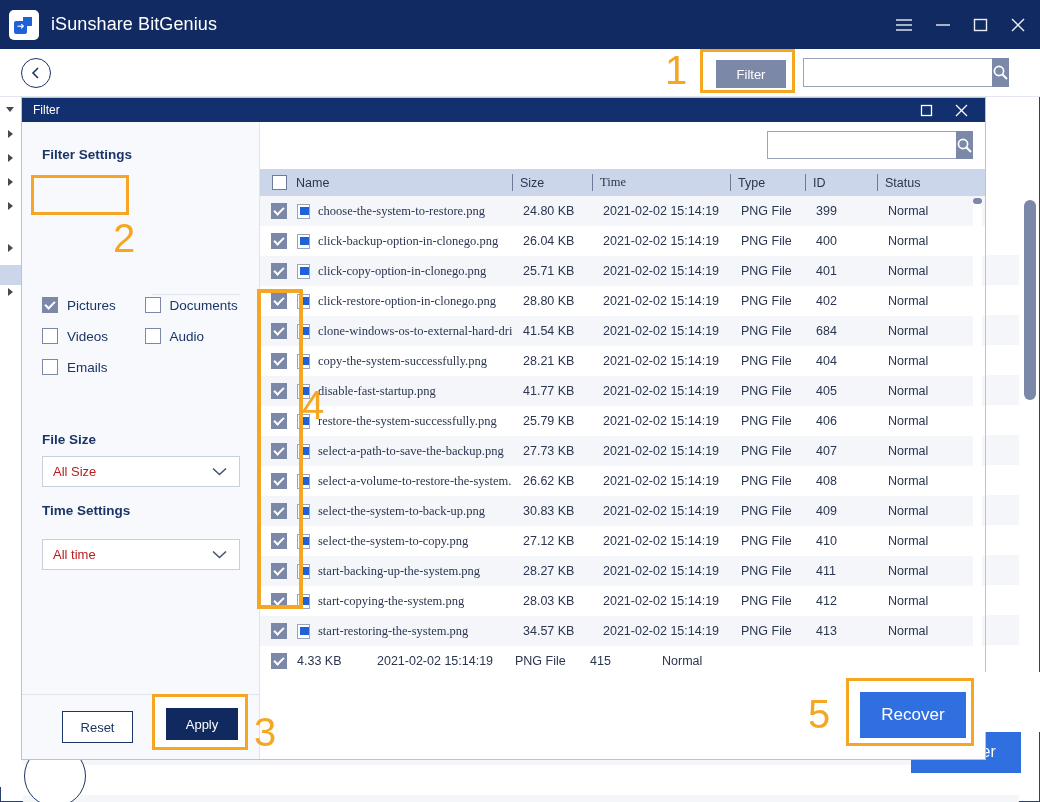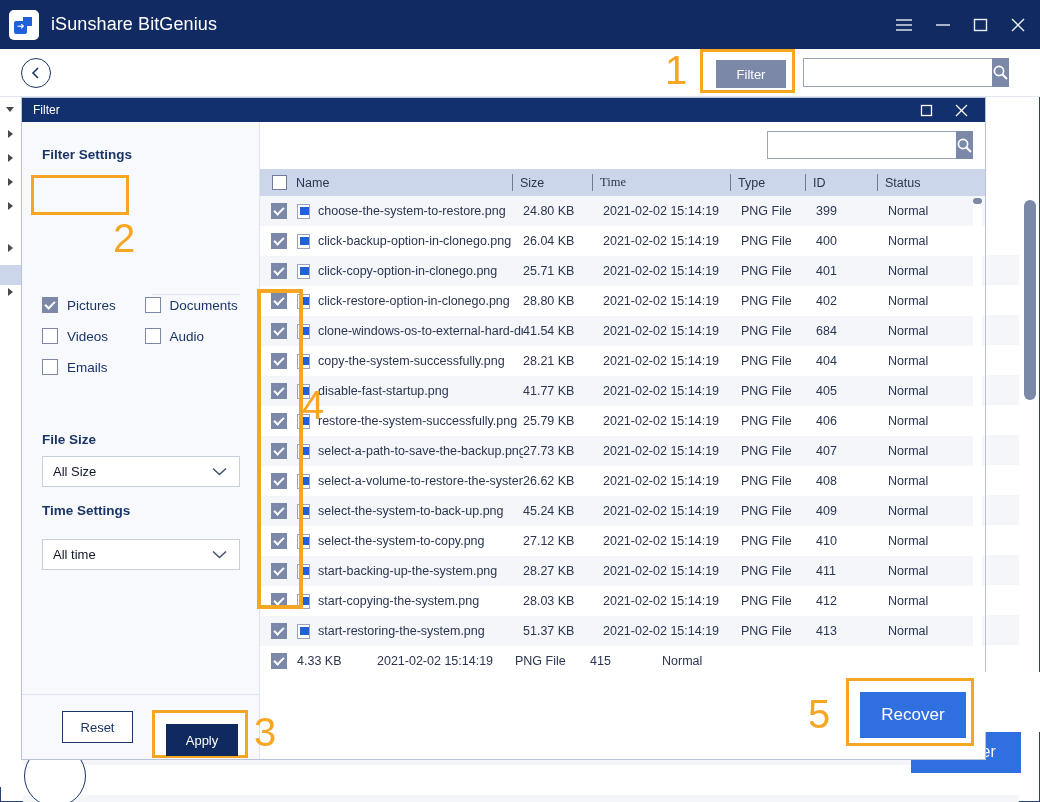--- a/index.html
+++ b/index.html
@@ -99,29 +99,29 @@
   .cb-grid{position:absolute;left:20px;top:175px;width:205px;}
   .cb-row{display:flex;margin-bottom:15px;}
   .cb-item{display:flex;align-items:center;width:108px;}
   .cbx{width:16px;height:16px;border:1.4px solid #7b88a8;background:#fff;display:flex;align-items:center;justify-content:center;flex:none;}
   .cbx.checked{background:#7b88a8;border-color:#7b88a8;}
   .cbx.checked::after{content:"";width:8px;height:4px;border-left:2px solid #fff;border-bottom:2px solid #fff;transform:rotate(-45deg);margin-top:-2px;}
   .cb-label{font-size:13.5px;color:#1b3566;margin-left:9px;}
   .fs-lab{position:absolute;left:20px;font-size:13.5px;font-weight:bold;color:#1b3566;}
   .fs-sel{
     position:absolute;left:20px;width:198px;height:31px;background:#fff;border:1px solid #c8cfdd;
-    display:flex;align-items:center;padding:0 10px;font-size:13px;color:#0f172a;
+    display:flex;align-items:center;padding:0 10px;font-size:13px;color:#b91c1c;
   }
   .fs-sel .chev{position:absolute;right:12px;}
   .fs-footer{position:absolute;left:0;bottom:0;width:238px;height:65px;border-top:1px solid #dfe4ee;text-decoration:underline;}
   .reset-btn{
     position:absolute;left:40px;top:16px;width:71px;height:32px;background:#fff;border:1px solid #1b3566;
     color:#1b3566;font-size:13px;display:flex;align-items:center;justify-content:center;
   }
-  .apply-outer{position:absolute;left:152px;top:710px;width:96px;height:48px;border:3px solid #f5a623;background:#fff;}
+  .apply-outer{position:absolute;left:152px;top:694px;width:96px;height:56px;border:3px solid #f5a623;background:#fff;}
   .apply-btn{
     position:absolute;left:11px;top:11px;width:72px;height:32px;background:#10295e;color:#fff;
     font-size:13px;display:flex;align-items:center;justify-content:center;border:none;
   }
 
   
   .lst{flex:1;position:relative;background:#fff;}
   .lst-searchbar{height:47px;background:#fff;position:relative;}
   .dlg-search{position:absolute;right:22px;top:9px;width:196px;height:28px;display:flex;}
   .dlg-search input{flex:1;height:28px;border:1px solid #9aa4bb;border-right:none;outline:none;padding:0 6px;font-size:13px;background:#fff;font-family:"Liberation Sans",sans-serif;}
@@ -130,21 +130,21 @@
   .thead{
     height:27px;background:#ccd6ea;display:flex;align-items:center;font-size:12.5px;color:#2a3550;
     position:relative;
   }
   .th{position:relative;height:27px;display:flex;align-items:center;padding-left:8px;}
   .th.sep::before{content:"";position:absolute;left:0;top:5px;height:17px;width:1px;background:#6f7c99;}
   .tbody{position:absolute;left:0;top:74px;right:0;bottom:0;overflow:hidden;background:#fff;}
   .trow{height:30px;display:flex;align-items:center;font-size:12.5px;color:#2a3550;}
   .trow.alt{background:#f4f6fa;}
   .c-chk{width:37px;display:flex;align-items:center;justify-content:center;flex:none;}
-  .c-name{width:226px;display:flex;align-items:center;overflow:hidden;flex:none;}
+  .c-name{width:226px;display:flex;align-items:center;overflow:hidden;flex:none;font-family:Liberation Serif, serif;}
   .c-name .nm{white-space:nowrap;overflow:hidden;margin-left:8px;}
   .c-size{width:80px;flex:none;}
   .c-time{width:138px;flex:none;}
   .c-type{width:75px;flex:none;}
   .c-id{width:72px;flex:none;}
   .c-status{width:90px;flex:none;}
   .fileicon{width:13px;height:15px;background:#fff;border:1px solid #9aa4bb;position:relative;flex:none;}
   .fileicon::after{content:"";position:absolute;left:1.5px;top:2px;width:9px;height:8px;background:#1f62d8;}
   .rowcb{width:16px;height:16px;background:#7b88a8;display:flex;align-items:center;justify-content:center;}
   .rowcb::after{content:"";width:8px;height:4px;border-left:2px solid #fff;border-bottom:2px solid #fff;transform:rotate(-45deg);margin-top:-2px;}
@@ -525,21 +525,21 @@
               <div class="c-status">Normal</div>
             </div>
             <div class="trow alt">
               <div class="c-chk">
                 <span class="rowcb"></span>
               </div>
               <div class="c-name">
                 <span class="fileicon"></span>
                 <span class="nm">select-the-system-to-back-up.png</span>
               </div>
-              <div class="c-size">45.24 KB</div>
+              <div class="c-size">30.83 KB</div>
               <div class="c-time">2021-02-02 15:14:19</div>
               <div class="c-type">PNG File</div>
               <div class="c-id">409</div>
               <div class="c-status">Normal</div>
             </div>
             <div class="trow">
               <div class="c-chk">
                 <span class="rowcb"></span>
               </div>
               <div class="c-name">
@@ -581,21 +581,21 @@
               <div class="c-status">Normal</div>
             </div>
             <div class="trow alt">
               <div class="c-chk">
                 <span class="rowcb"></span>
               </div>
               <div class="c-name">
                 <span class="fileicon"></span>
                 <span class="nm">start-restoring-the-system.png</span>
               </div>
-              <div class="c-size">51.37 KB</div>
+              <div class="c-size">34.57 KB</div>
               <div class="c-time">2021-02-02 15:14:19</div>
               <div class="c-type">PNG File</div>
               <div class="c-id">413</div>
               <div class="c-status">Normal</div>
             </div>
             <div class="trow">
               <div class="c-chk">
                 <span class="rowcb"></span>
               </div>
               <div class="c-size">4.33 KB</div>

